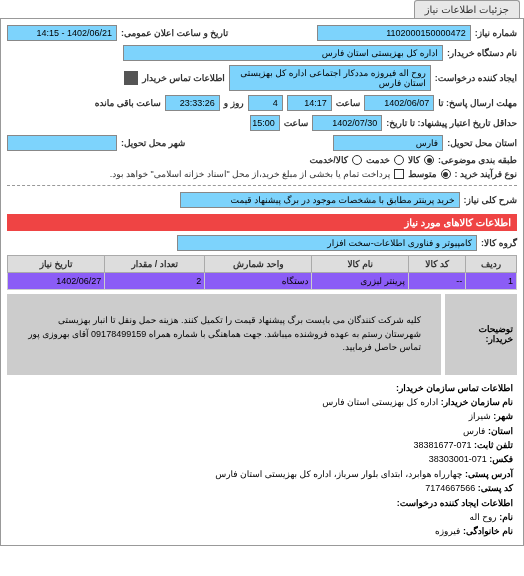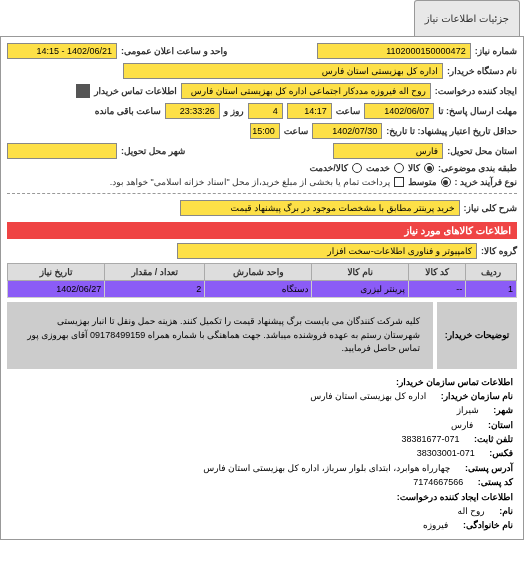--- a/index.html
+++ b/index.html
@@ -1,64 +1,64 @@
 <!DOCTYPE html>
 <html dir="rtl" lang="fa"><head>
 <meta charset="utf-8">
 <style>
 * { margin:0; padding:0; box-sizing:border-box; font-family: Tahoma, Arial, sans-serif; }
 body { background:#fff; font-size:10px; width:524px; direction:rtl; }
-.tab { display:inline-block; background:#e8e8e8; border:1px solid #999; border-bottom:none; padding:12px 10px; font-size:10px; color:#333; border-radius:3px 3px 0 0; margin-right:4px; }
+.tab { display:inline-block; background:#e8e8e8; border:1px solid #999; border-bottom:none; padding:3px 10px; font-size:10px; color:#333; border-radius:3px 3px 0 0; margin-right:4px; }
 .panel { border:1px solid #999; padding:6px; }
 .row { display:flex; align-items:center; margin-bottom:4px; gap:4px; flex-wrap:wrap; }
 .label { font-size:9px; color:#333; font-weight:bold; white-space:nowrap; }
-.field { border:1px solid #888; background:#fde047; padding:2px 4px; font-size:9px; min-height:16px; display:inline-block; }
+.field { border:1px solid #888; background:#7dd3fc; padding:2px 4px; font-size:9px; min-height:16px; display:inline-block; }
 .w-lg { width:154px; }
 .w-md { width:110px; }
 .w-sm { width:70px; }
 .w-xxl { width:320px; }
 .icon-sq { width:14px; height:14px; background:#555; display:inline-block; }
 .section-bar { background:#ef4444; color:#fff; font-size:10px; font-weight:bold; padding:3px 6px; margin:6px 0 4px 0; }
 table { width:100%; border-collapse:collapse; font-size:9px; }
 th { background:#ddd; border:1px solid #aaa; padding:3px; font-weight:bold; color:#333;text-align:center; }
 td { background:#8b5cf6; border:1px solid #ccc; padding:3px; text-align:right; }
 .desc-row { display:flex; gap:4px; margin-top:4px; }
-.desc-label { background:#ccc; padding:4px; font-size:9px; font-weight:bold; width:80px; display:flex; align-items:center; justify-content:center; }
-.desc-text { background:#ccc; padding:13px; font-size:9px; flex:1; line-height:1.5; }
+.desc-label { background:#ccc; padding:4px; font-size:9px; font-weight:bold; width:72px; display:flex; align-items:center; justify-content:center; }
+.desc-text { background:#ccc; padding:20px; font-size:9px; flex:1; line-height:1.5; }
 .info-block { margin-top:6px; font-size:9px; line-height:1.6; padding:0 4px; }
-.info-block b { font-weight:bold;margin-left:12px; }
+.info-block b { font-weight:bold; }
 .radio { width:10px; height:10px; border:1px solid #333; border-radius:50%; display:inline-block; vertical-align:middle; position:relative; }
 .radio.checked::after { content:""; position:absolute; width:5px; height:5px; background:#333; border-radius:50%; top:1.5px; right:1.5px; }
 .checkbox { width:10px; height:10px; border:1px solid #333; display:inline-block; vertical-align:middle; }
 .spacer { flex:1; }
 </style>
 </head>
 <body>
 
 
 
 <div class="tab">جزئیات اطلاعات نیاز</div>
 <div class="panel">
 
   <div class="row">
     <span class="label">شماره نیاز:</span>
     <span class="field w-lg">1102000150000472</span>
     <div class="spacer"></div>
-    <span class="label">واحد و ساعت اعلان عمومی:</span>
+    <span class="label">تاریخ و ساعت اعلان عمومی:</span>
     <span class="field w-md">1402/06/21 - 14:15</span>
   </div>
 
   <div class="row">
     <span class="label">نام دستگاه خریدار:</span>
     <span class="field w-xxl">اداره کل بهزیستی استان فارس</span>
   </div>
 
   <div class="row">
     <span class="label">ایجاد کننده درخواست:</span>
-    <span class="field" style="width:250px">روح اله فیروزه مددکار اجتماعی اداره کل بهزیستی استان فارس</span>
+    <span class="field" style="width:202px">روح اله فیروزه مددکار اجتماعی اداره کل بهزیستی استان فارس</span>
     <span class="label">اطلاعات تماس خریدار</span>
     <span class="icon-sq"></span>
   </div>
 
   <div class="row">
     <span class="label">مهلت ارسال پاسخ: تا</span>
     <span class="field w-sm">1402/06/07</span>
     <span class="label">ساعت</span>
     <span class="field" style="width:45px">14:17</span>
     <span class="field" style="width:35px">4</span>

